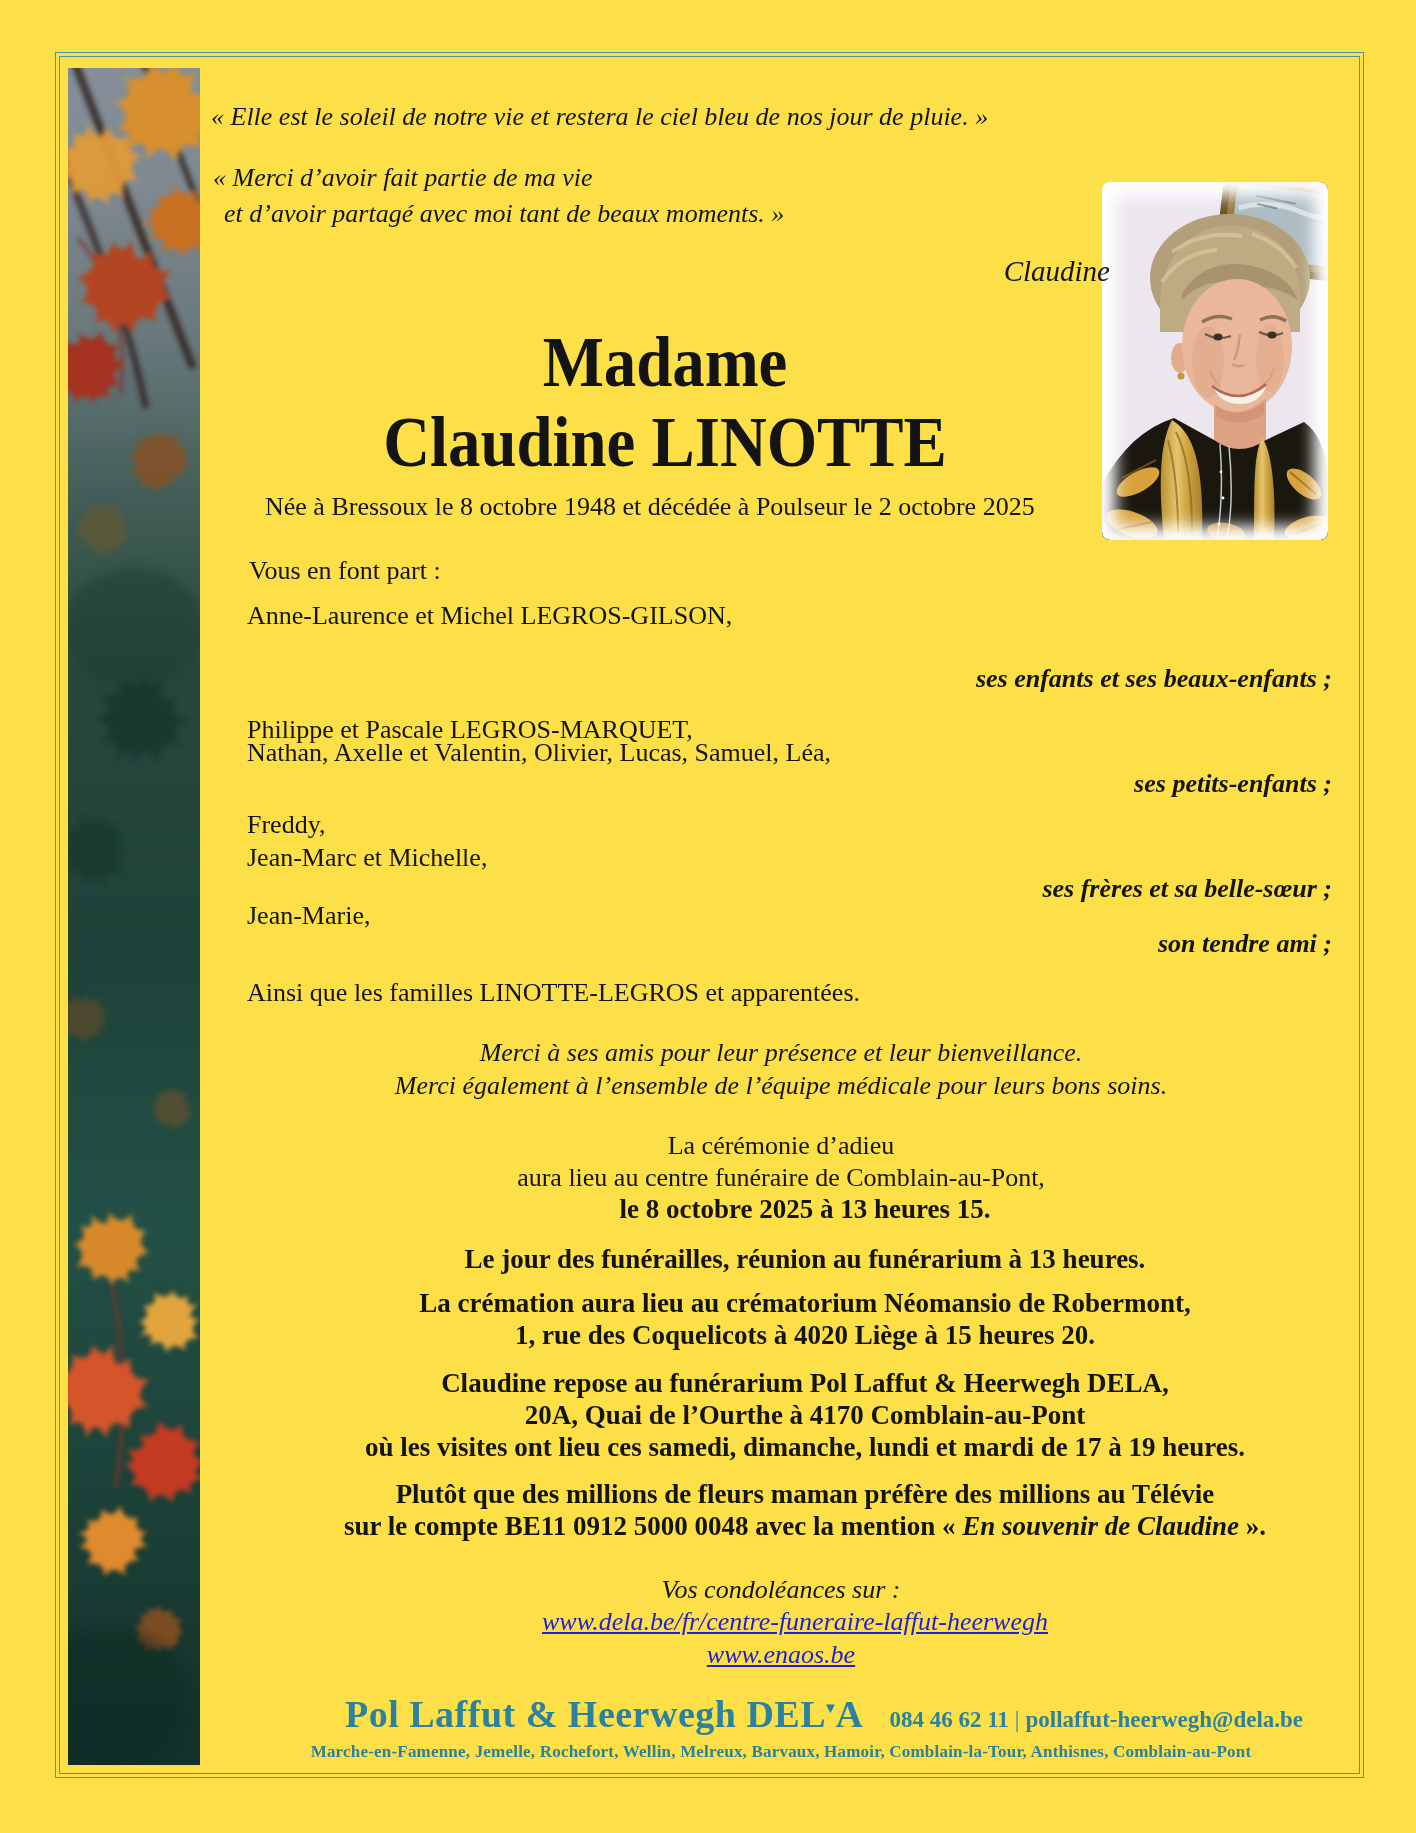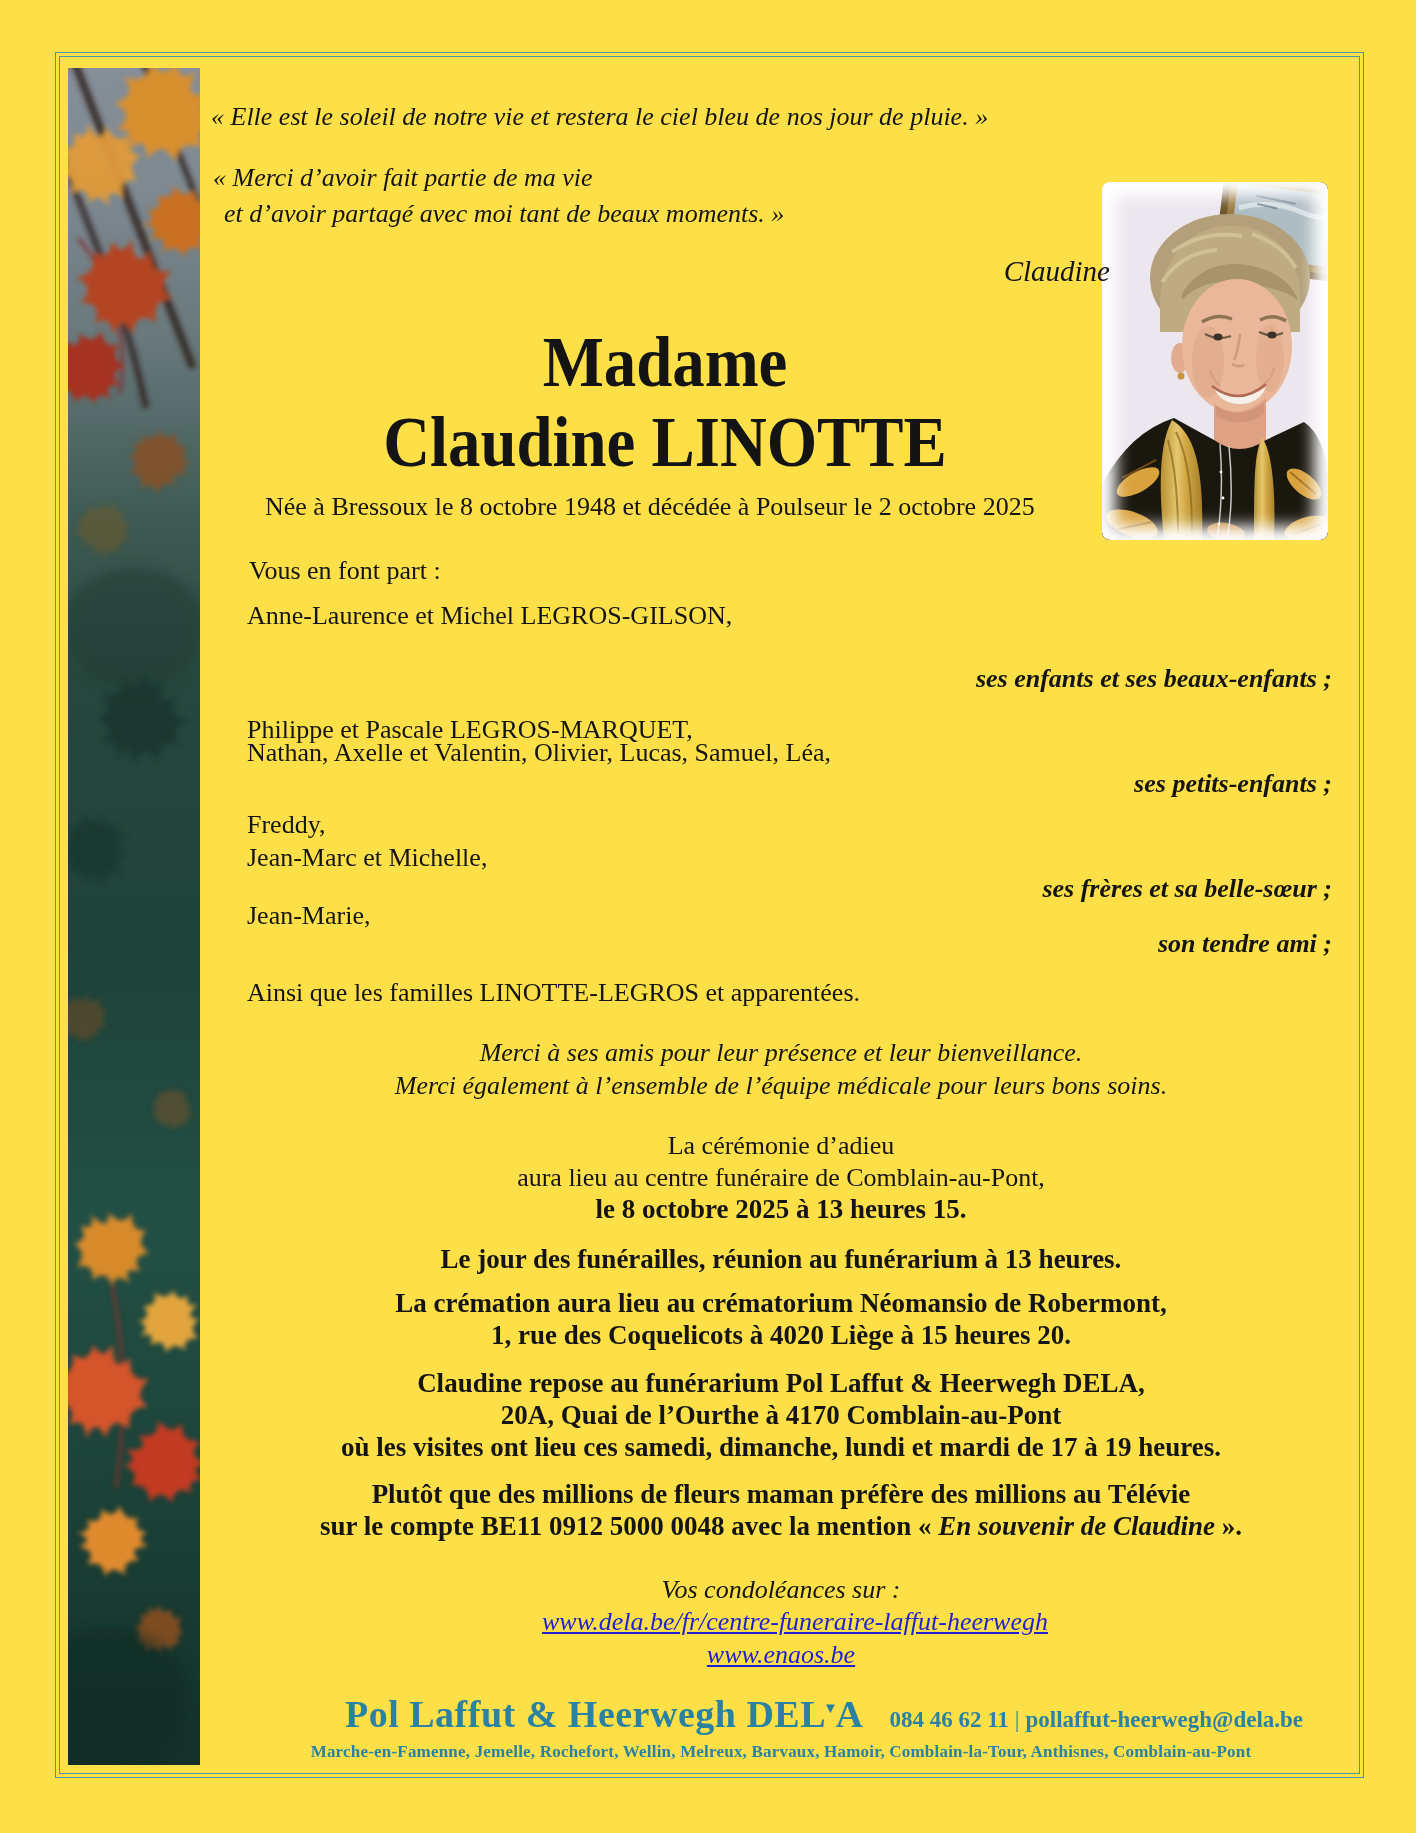--- a/index.html
+++ b/index.html
@@ -12,21 +12,21 @@
   .line{position:absolute;white-space:nowrap;line-height:1.15;}
   .it{font-style:italic;}
   .quote{font-size:26px;font-style:italic;}
   .sig{font-size:29px;font-style:italic;padding-left:32px;}
   .title{position:absolute;left:247px;width:836px;text-align:center;
          font-size:72px;font-weight:bold;line-height:72px;
          transform:scaleX(0.9);transform-origin:center;}
   .body-l{font-size:26px;}
   .rlabel{position:absolute;right:84px;font-size:26px;font-weight:bold;font-style:italic;white-space:nowrap;}
   .cblock{position:absolute;left:200px;width:1162px;text-align:center;font-size:26px;white-space:nowrap;}
-  .cb{font-weight:bold;font-size:27px;}
+  .cb{font-weight:bold;font-size:27px;padding-left:24px;}
   .link{color:#1f1fd4;text-decoration:underline;font-style:italic;}
   .photo{position:absolute;left:1102px;top:182px;width:226px;height:358px;border-radius:8px;overflow:hidden;}
   .photo::after{content:"";position:absolute;inset:0;box-shadow:inset 0 0 16px 14px #ffffff;border-radius:8px;pointer-events:none;}
   .footer-line{display:flex;align-items:baseline;justify-content:center;gap:26px;color:#2a81a1;}
   .logo{font-size:38px;font-weight:bold;letter-spacing:0.5px;}
   .logo .mark{display:inline-block;font-size:15px;vertical-align:14px;margin:0 -3px;}
   .contact{font-size:23px;font-weight:bold;}
   .contact .sep{font-weight:normal;padding:0 6px;color:#2a81a1;}
   .cities{font-size:17px;font-weight:bold;color:#2a81a1;letter-spacing:0.2px;}
 </style>

